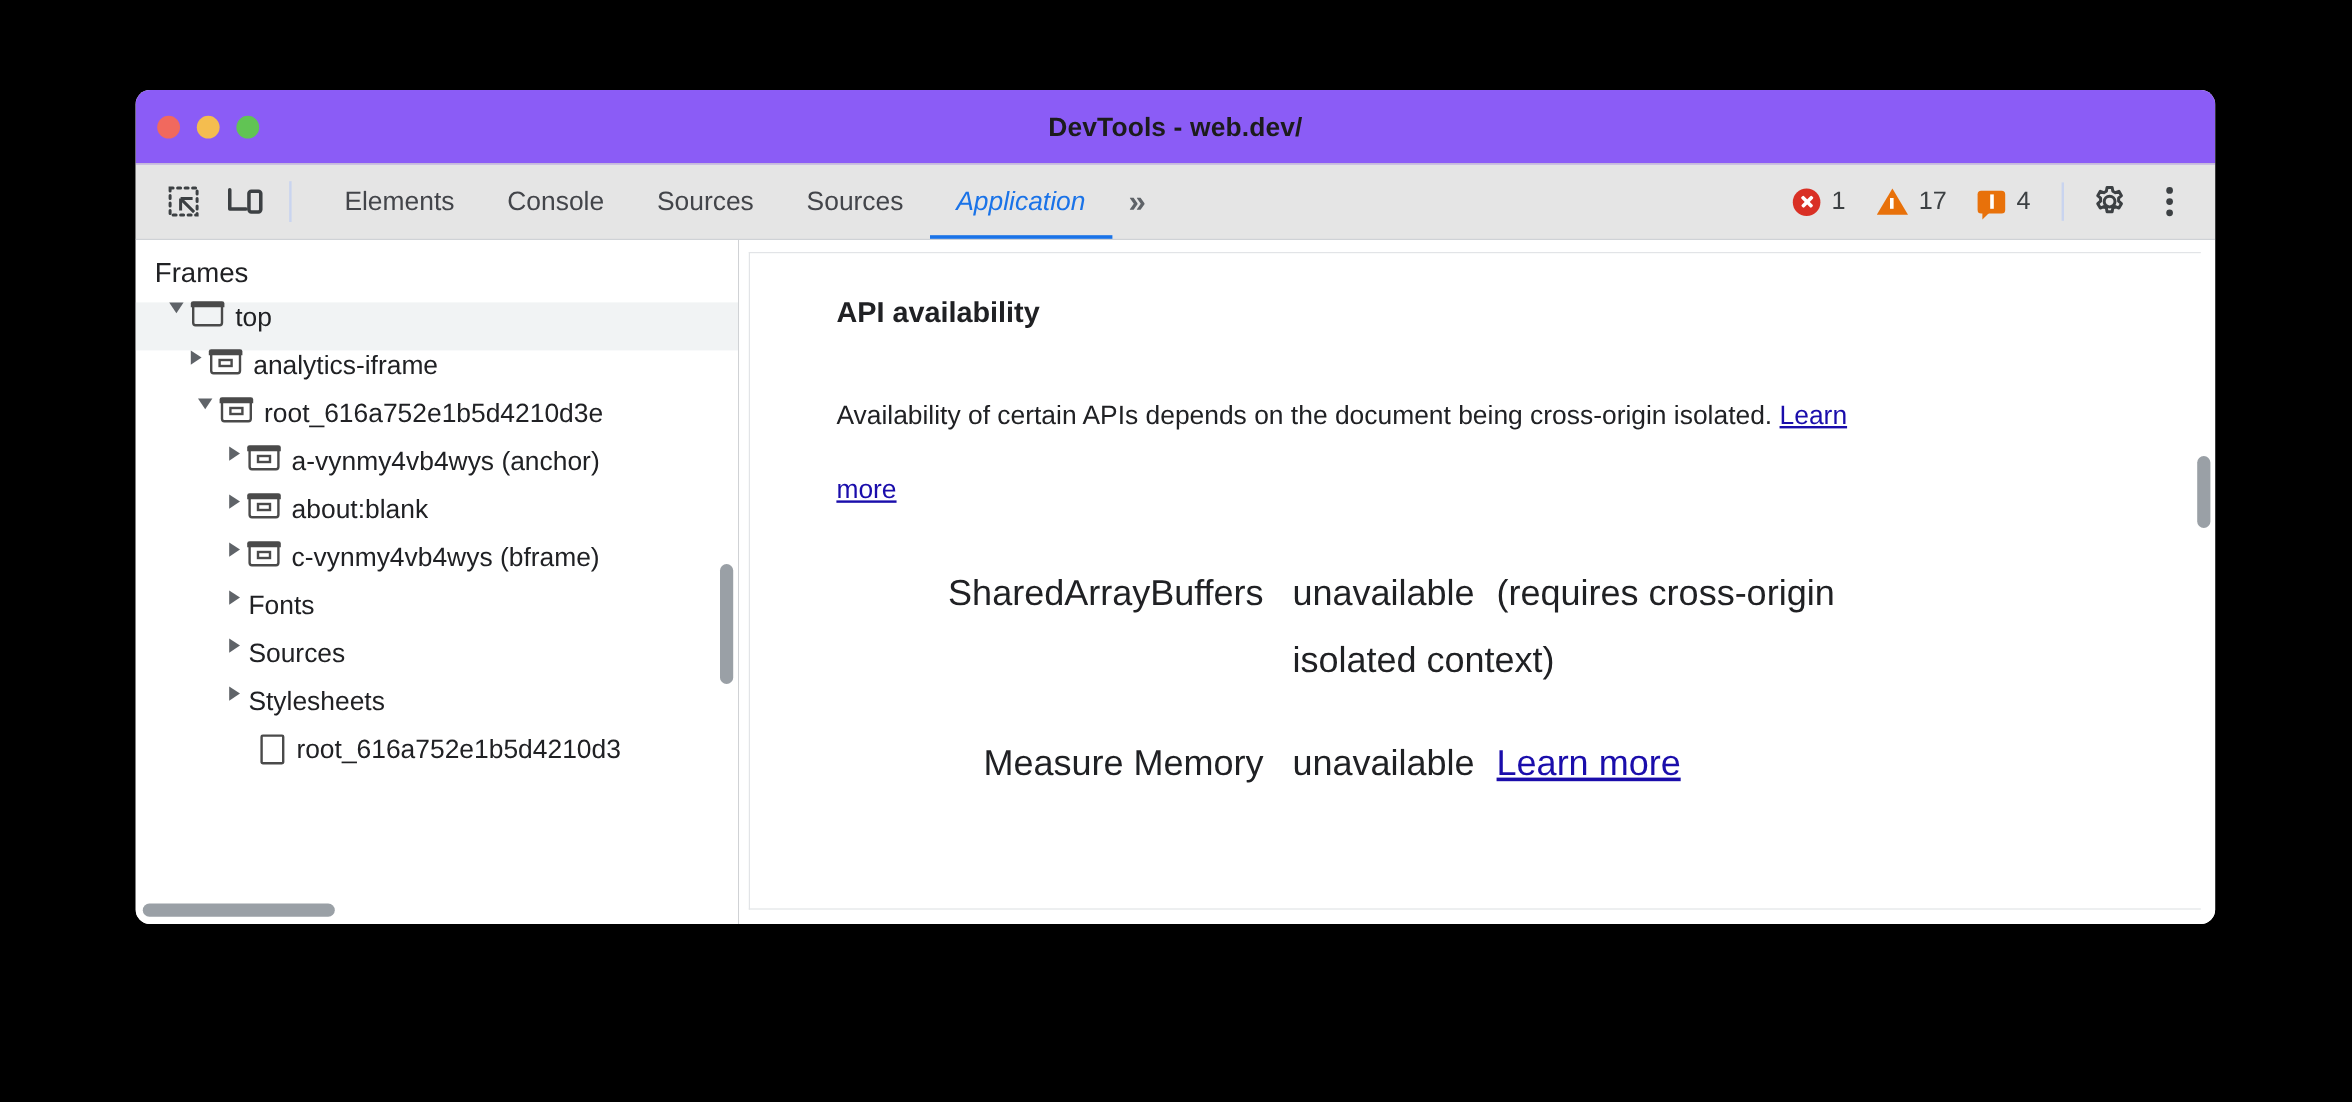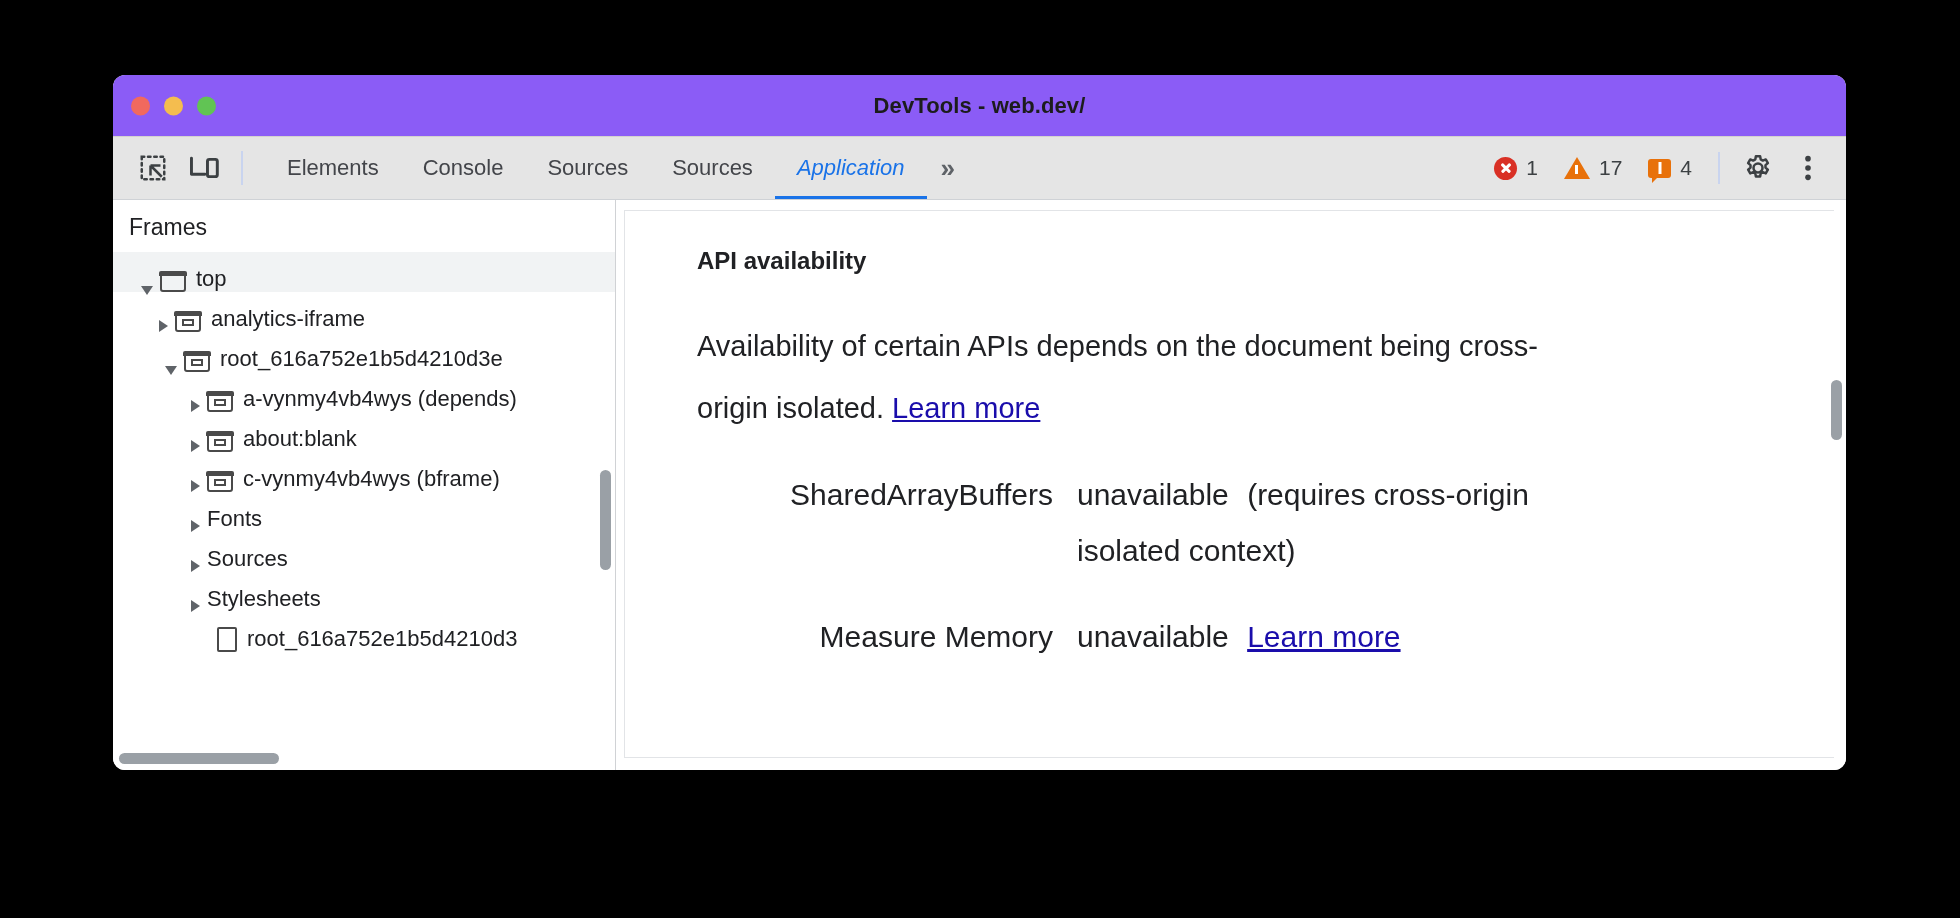--- a/index.html
+++ b/index.html
@@ -172,21 +172,21 @@
     overflow: hidden;
   }
   #frames-header {
     padding: 14px 0 11px 16px;
     font-size: 23px;
     color: #202124;
   }
   #tree { position: relative; }
   .row {
     display: flex;
-    align-items: flex-end;
+    align-items: flex-start;
     height: 40px;
     font-size: 22px;
     color: #202124;
     white-space: nowrap;
     cursor: pointer;
   }
   .row.selected { background: #f1f3f4; }
   .tw {
     width: 0; height: 0; flex: 0 0 auto;
     margin-right: 7px;
@@ -269,21 +269,21 @@
     margin: 10px 12px 12px 0;
     padding: 36px 0 0 72px;
   }
   #api-heading {
     font-size: 24px;
     font-weight: bold;
     color: #202124;
     margin-bottom: 40px;
   }
   #api-desc {
-    font-size: 29px;
+    font-size: 22px;
     color: #202124;
     line-height: 62px;
     max-width: 850px;
   }
   .inline-link {
     color: #1a0dab;
     text-decoration: underline;
     cursor: pointer;
   }
   #api-rows { margin-top: 28px; }
@@ -404,21 +404,21 @@
 
         <div class="row" style="padding-left:52px">
           <span class="tw open"></span>
           <span class="fico frame"></span>
           <span class="row-label">root_616a752e1b5d4210d3e</span>
         </div>
 
         <div class="row" style="padding-left:78px">
           <span class="tw closed"></span>
           <span class="fico frame"></span>
-          <span class="row-label">a-vynmy4vb4wys (depends)</span>
+          <span class="row-label">a-vynmy4vb4wys (anchor)</span>
         </div>
 
         <div class="row" style="padding-left:78px">
           <span class="tw closed"></span>
           <span class="fico frame"></span>
           <span class="row-label">about:blank</span>
         </div>
 
         <div class="row" style="padding-left:78px">
           <span class="tw closed"></span>

